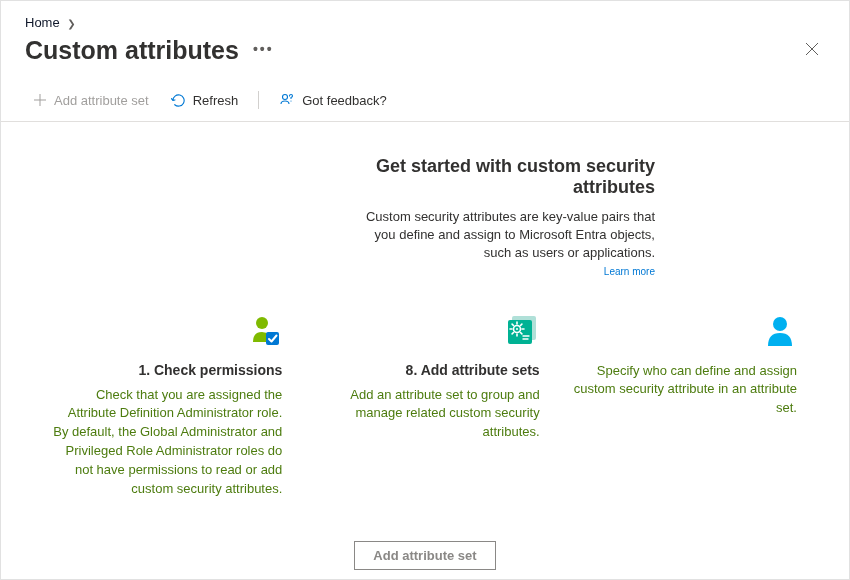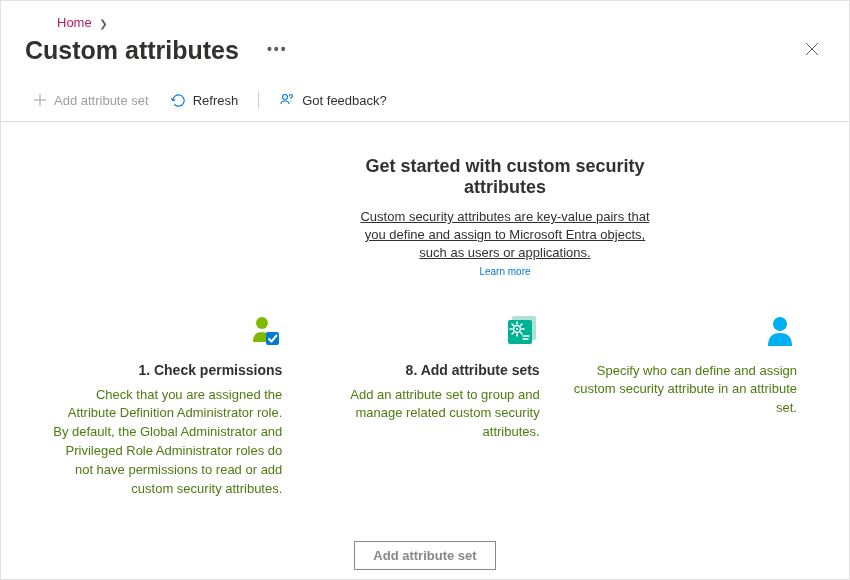--- a/index.html
+++ b/index.html
@@ -11,42 +11,41 @@
       width: 850px;
       height: 580px;
       overflow: hidden;
       border: 1px solid #e1e1e1;
     }
     .breadcrumb {
       padding: 14px 24px 6px 24px;
       font-size: 13px;
     }
     .breadcrumb a {
-      color: #be185d;
+      color: #0f172a;
       text-decoration: none;
-      margin-left: 32px;
     }
     .breadcrumb .chevron {
       color: #605e5c;
       margin-left: 4px;
       font-size: 10px;
     }
     .header-row {
       display: flex;
       align-items: center;
       justify-content: space-between;
       padding: 0 24px 14px 24px;
     }
     .page-title {
       font-size: 25px;
       font-weight: 600;
       color: #323130;
       display: flex;
       align-items: center;
-      gap: 28px;
+      gap: 14px;
     }
     .more-dots {
       font-size: 14px;
       color: #605e5c;
       letter-spacing: 2px;
       position: relative;
       top: -2px;
     }
     .close-x {
       font-size: 16px;
@@ -78,33 +77,32 @@
       height: 18px;
       background: #d2d0ce;
       margin: 0 6px;
     }
     .content {
       padding: 34px 40px 0 40px;
     }
     .intro {
       max-width: 460px;
       margin: 0 auto 36px auto;
-      text-align: center;
+      text-align: right;
       padding-left: 160px;
     }
     .intro h2 {
       font-size: 18px;
       font-weight: 600;
       margin-bottom: 10px;
     }
     .intro p {
       font-size: 13px;
       color: #323130;
       line-height: 1.4;
-      text-decoration: underline;
     }
     .learn-more {
       color: #0078d4;
       text-decoration: none;
       font-size: 10px;
       display: inline-block;
       margin-top: 2px;
     }
     .steps {
       display: flex;

